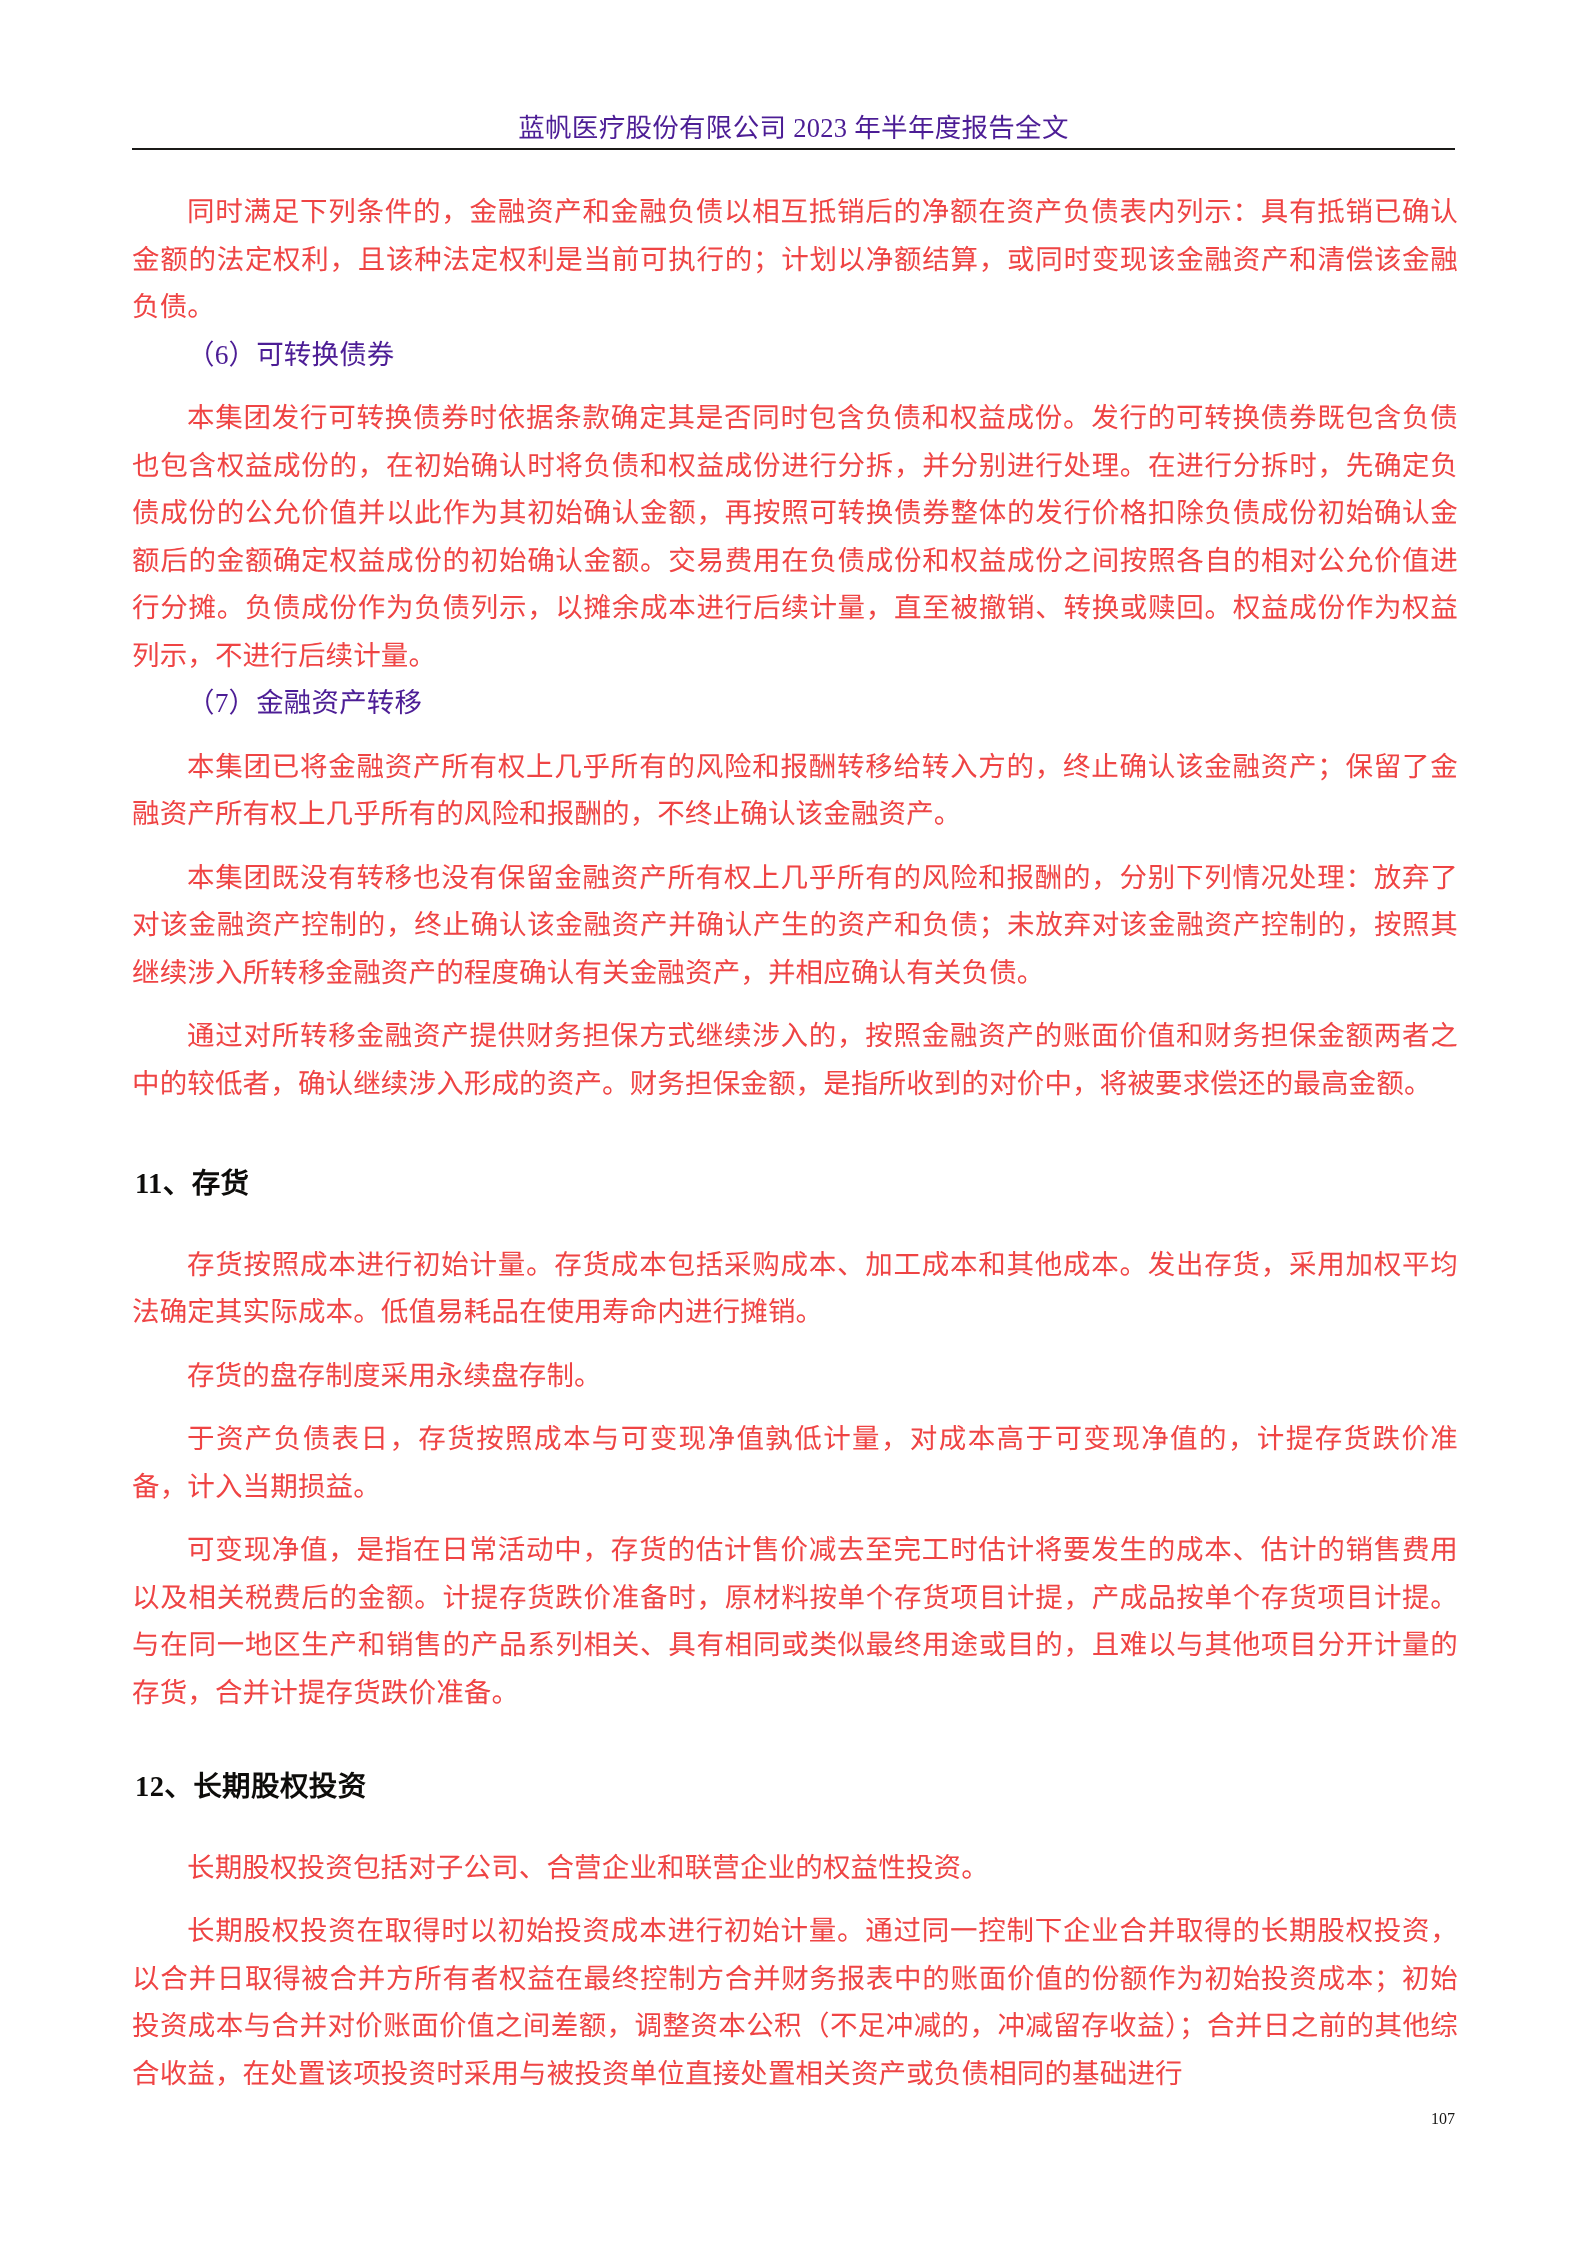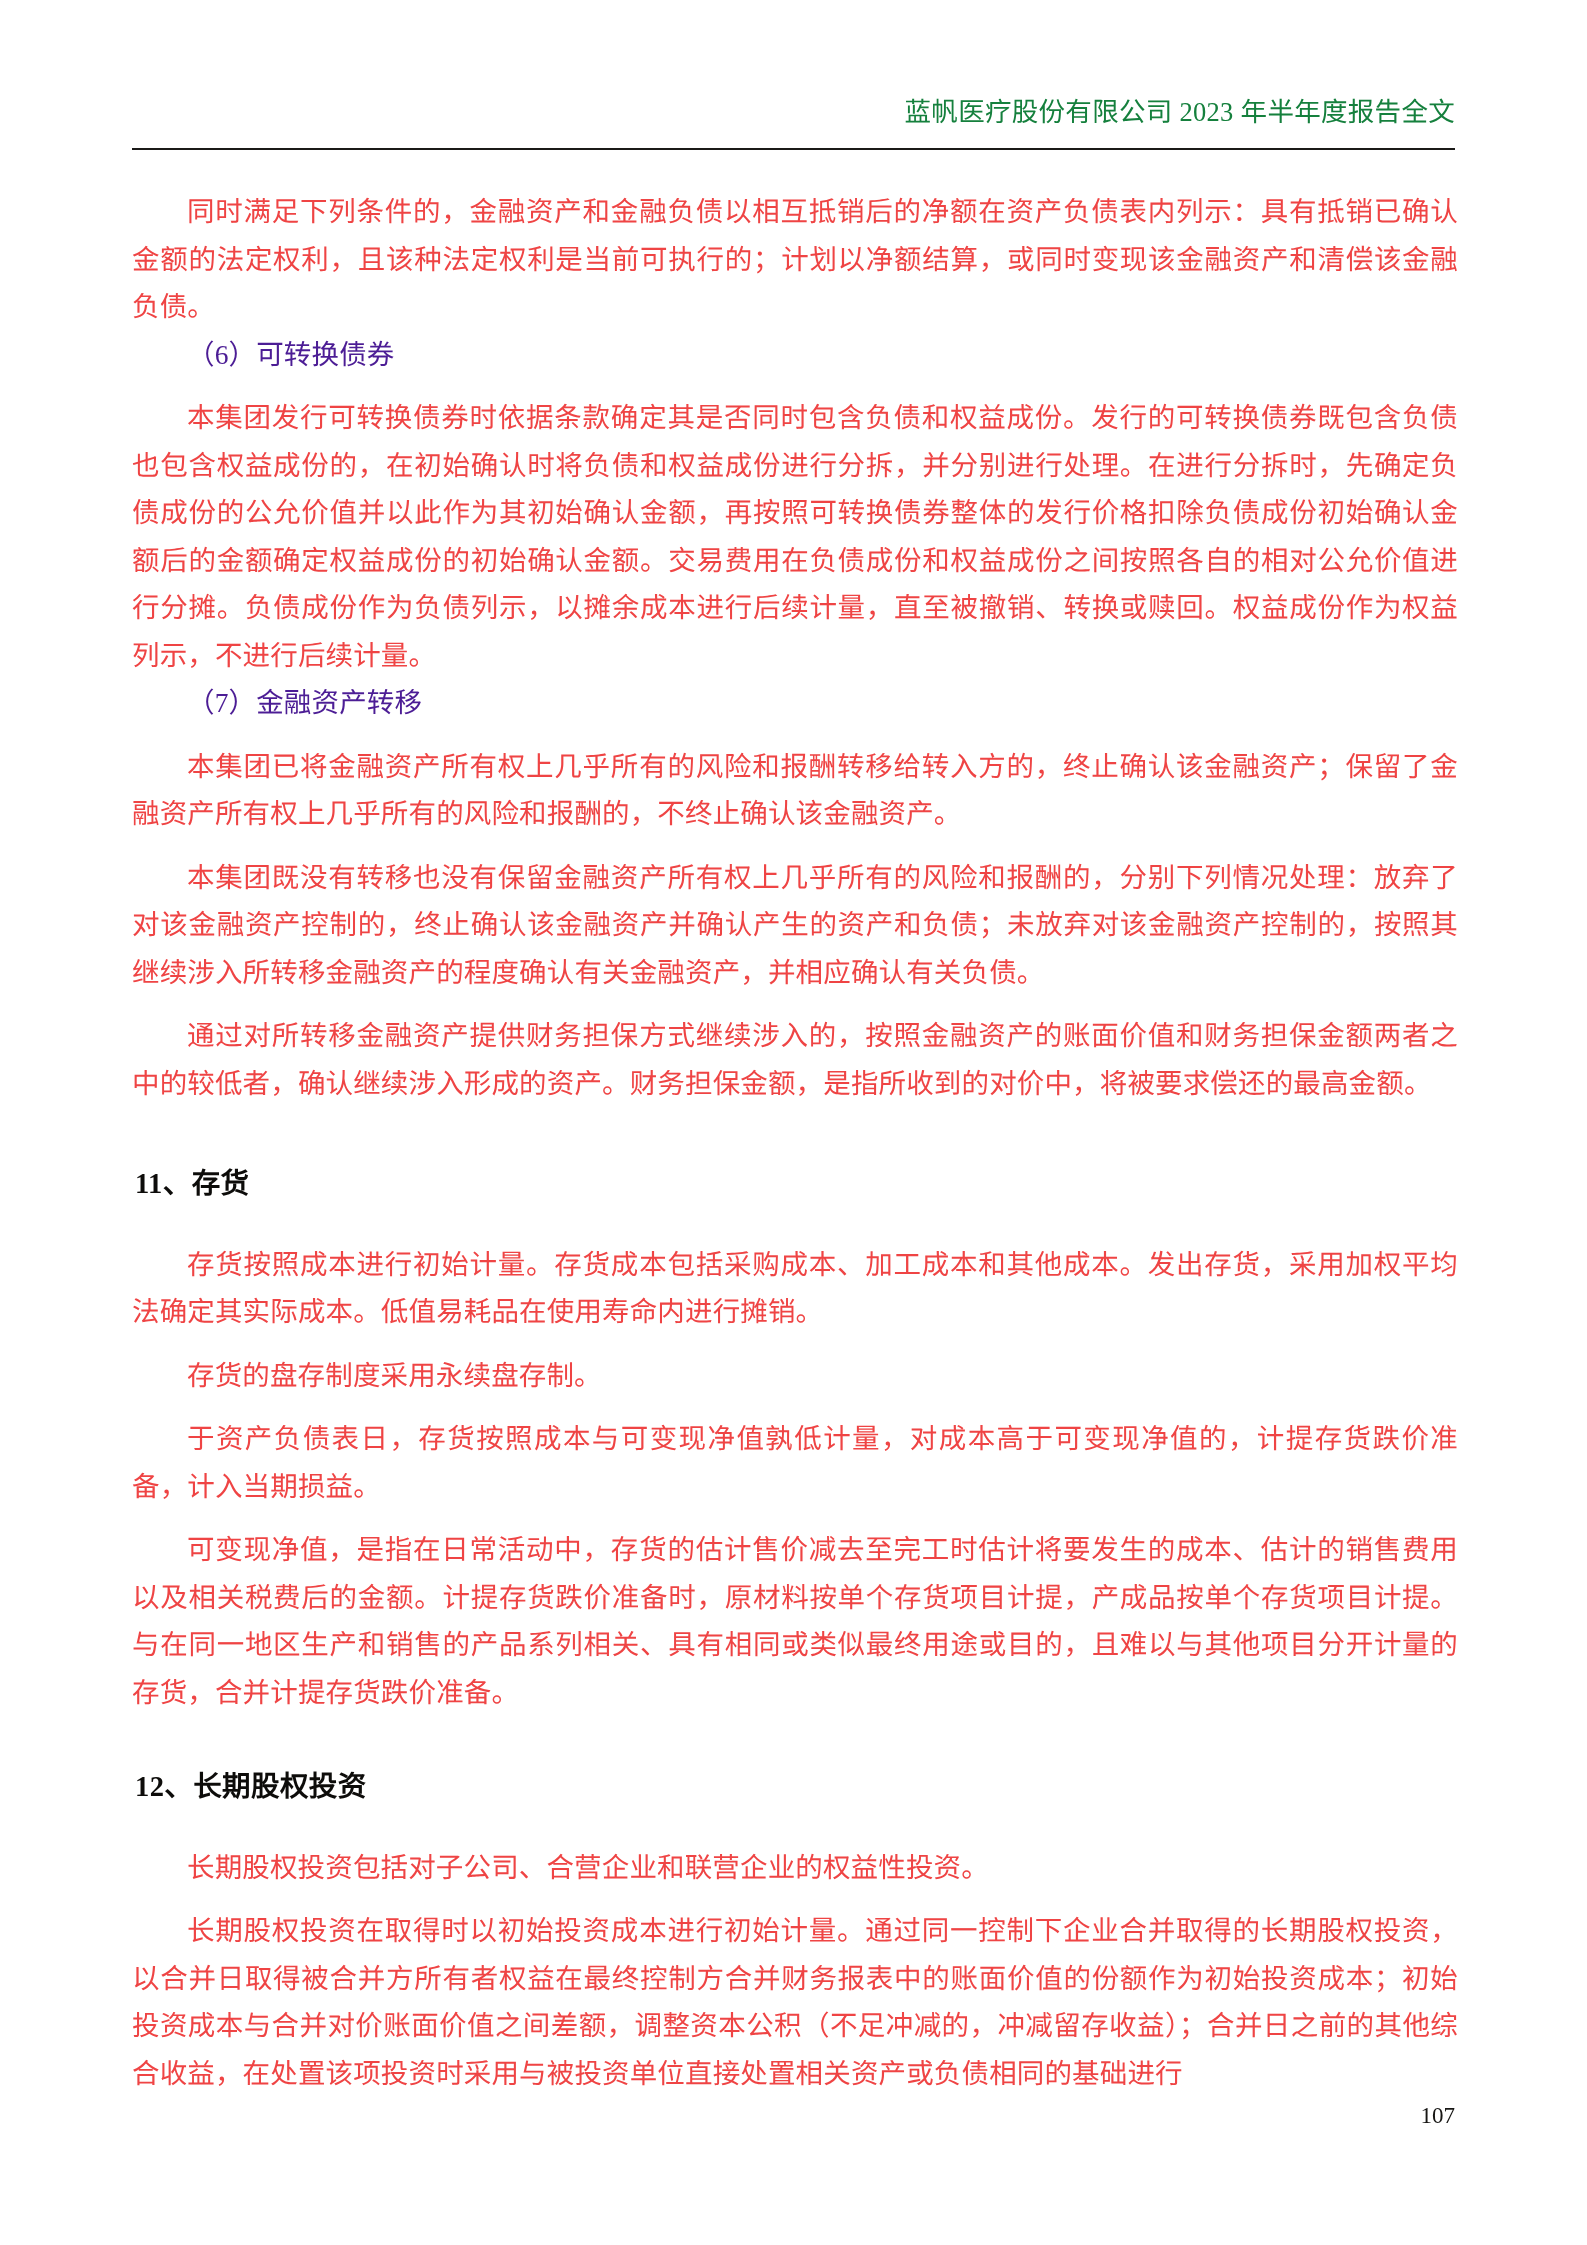--- a/index.html
+++ b/index.html
@@ -17,27 +17,27 @@
     box-sizing: border-box;
     font-family: "Liberation Serif", "DejaVu Serif", serif;
     color: #100f0d;
     overflow: hidden;
   }
 
   
   .page-header {
     position: absolute;
     left: 132px;
-    top: 96px;
+    top: 112px;
     width: 1323px;
-    text-align: right;
+    text-align: center;
     font-size: 26.5px;
     line-height: 1.25;
     letter-spacing: 0.3px;
-    color: #15803d;
+    color: #4c1d95;
     white-space: nowrap;
   }
   .header-rule {
     position: absolute;
     left: 132px;
     top: 148px;
     width: 1323px;
     height: 0;
     border-top: 2.2px solid #1b1a18;
   }
@@ -83,21 +83,21 @@
 
   .gap-sm { height: 14px; }
   .gap-lg { height: 44px; }
   .gap-xl { height: 50px; }
 
   
   .page-number {
     position: absolute;
     right: 132px;
     bottom: 118px;
-    font-size: 23px;
+    font-size: 16px;
     line-height: 1;
     color: #171614;
     font-family: "Liberation Serif", "DejaVu Serif", serif;
   }
 </style>
 </head>
 <body>
 
 <div class="page">
 

